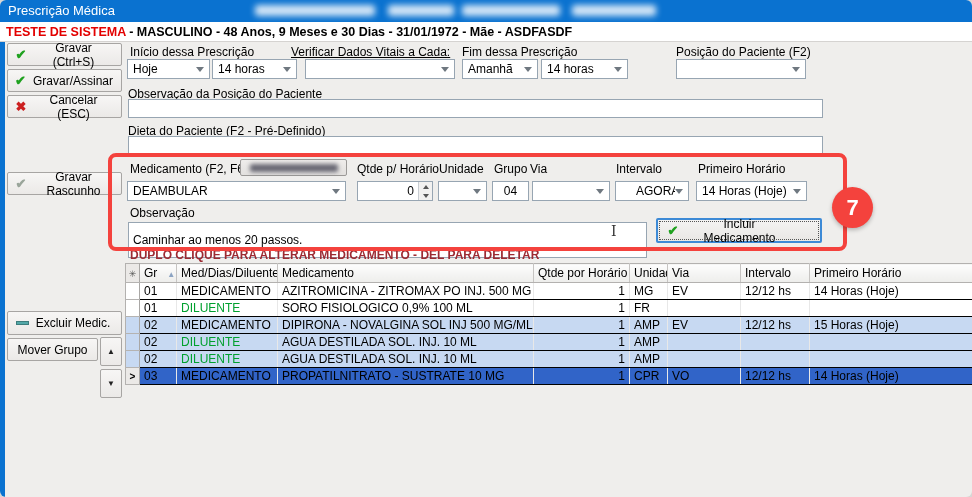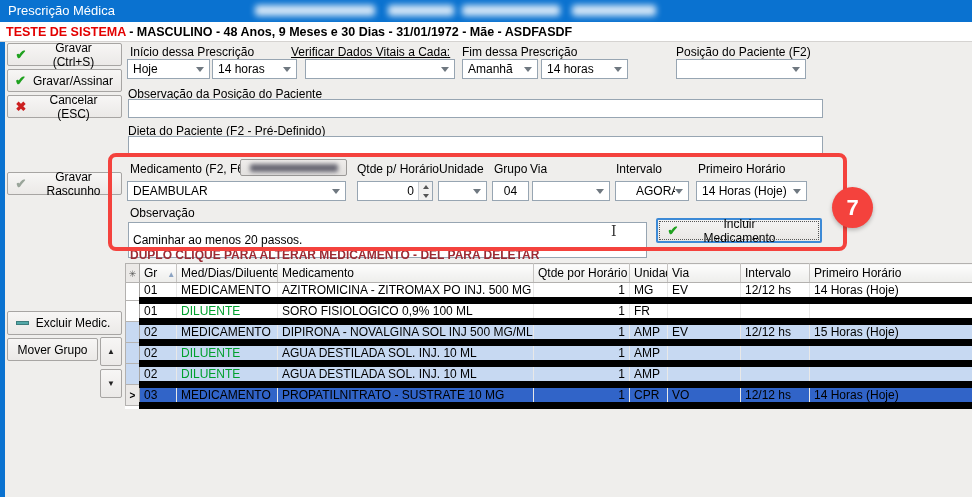--- a/index.html
+++ b/index.html
@@ -1,18 +1,18 @@
 <!DOCTYPE html>
 <html style="--titlebar: #0a72d0; --main_bg: #efeeec; --annotation_red: #f4423d; --selected_row: #3164c8; --group_row_blue: #c7d9f2; --diluente_green: #00a02e; --caption_maroon: #9c2b33;"><head>
 <meta charset="utf-8">
 <style>
   * { box-sizing: border-box; margin: 0; padding: 0; }
   html,body { background:#d8d6d4; }
   body { font-family: "Liberation Sans", sans-serif; }
-  #app { position:relative; width:972px; height:497px; background:var(--main_bg,#efeeec); overflow:hidden; }
+  #app { position:relative; width:972px; height:497px; background:var(--main_bg,#efeeec); overflow:hidden;border-radius:6px; }
 
   
   .titlebar { position:absolute; left:0; top:0; width:972px; height:22px; background:var(--titlebar,#0a72d0); }
   .titlebar .title { position:absolute; left:8px; top:0; line-height:22px; color:#fff; font-size:13px; }
   .redact { position:absolute; top:5px; height:11px; background:rgba(255,255,255,0.82); border-radius:3px; filter:blur(3px); }
   .rd1 { left:255px; width:120px; } .rd2 { left:388px; width:66px; }
   .rd3 { left:462px; width:98px; } .rd4 { left:572px; width:84px; }
 
   
   .patientbar { position:absolute; left:0; top:22px; width:972px; height:20px; background:#fff; border-bottom:1px solid #d5d3d1; font-size:12.5px; font-weight:bold; line-height:20px; padding-left:6px; white-space:pre; }
@@ -81,21 +81,21 @@
   .b-incluir .ic { width:30px; text-align:center; font-size:13px; font-weight:bold; }
   .b-incluir .lbl { flex:1; text-align:center; padding-right:29px; font-size:12px; }
 
   .hl-rect { position:absolute; left:108px; top:153px; width:739px; height:98px; border:4px solid var(--annotation_red,#f4423d); border-radius:8px; pointer-events:none; z-index:30; }
   .balloon { position:absolute; left:832px; top:187px; width:41px; height:41px; border-radius:50%; background:var(--annotation_red,#f4423d); color:#fff; font-size:22px; font-weight:bold; display:flex; align-items:center; justify-content:center; box-shadow:0 2px 4px rgba(0,0,0,0.25); z-index:31; }
 
   
   .grid-caption { position:absolute; left:130px; top:248px; font-size:12px; font-weight:bold; color:var(--caption_maroon,#9c2b33); }
   table.grid { position:absolute; left:125px; top:263px; width:847px; border-collapse:collapse; table-layout:fixed; font-size:12px; background:#fff; border:1px solid #b3b1af; }
   .grid th { height:19px; background:linear-gradient(#fdfdfd,#ededeb); border-right:1px solid #c6c4c2; border-bottom:1px solid #b3b1af; font-weight:normal; text-align:left; padding:0 4px; white-space:nowrap; overflow:hidden; }
-  .grid td { height:17px; border-right:1px solid rgba(0,0,0,0.09); border-bottom:7px solid #000000; padding:0 4px; white-space:nowrap; overflow:hidden; color:#000; }
+  .grid td { height:17px; border-right:1px solid rgba(0,0,0,0.09); border-bottom:1px solid #000000; padding:0 4px; white-space:nowrap; overflow:hidden; color:#000; }
   .grid td.c-ind, .grid th.h-ind { background:#ebe9e7; border-right:1px solid #a9a7a5; border-bottom:1px solid #b5b3b1; text-align:center; padding:0; }
   .grid td.c-qtde { text-align:right; }
   .grid tr.shade-b td { background:#c7d9f2; }
   .grid tr.shade-a td { background:#ffffff; }
   .grid td.diluente { color:var(--diluente_green,#00a02e); }
   .grid tr.sel td { background:var(--selected_row,#3164c8); color:#000000; }
   .grid tr.sel td.c-ind { background:#ebe9e7; color:#000; }
   .sort-arrow { font-size:8px; color:#8ba3c2; margin-left:10px; }
   .asterisk { font-size:9px; color:#555; }
   .c-ind { font-size:10px; font-weight:bold; }

